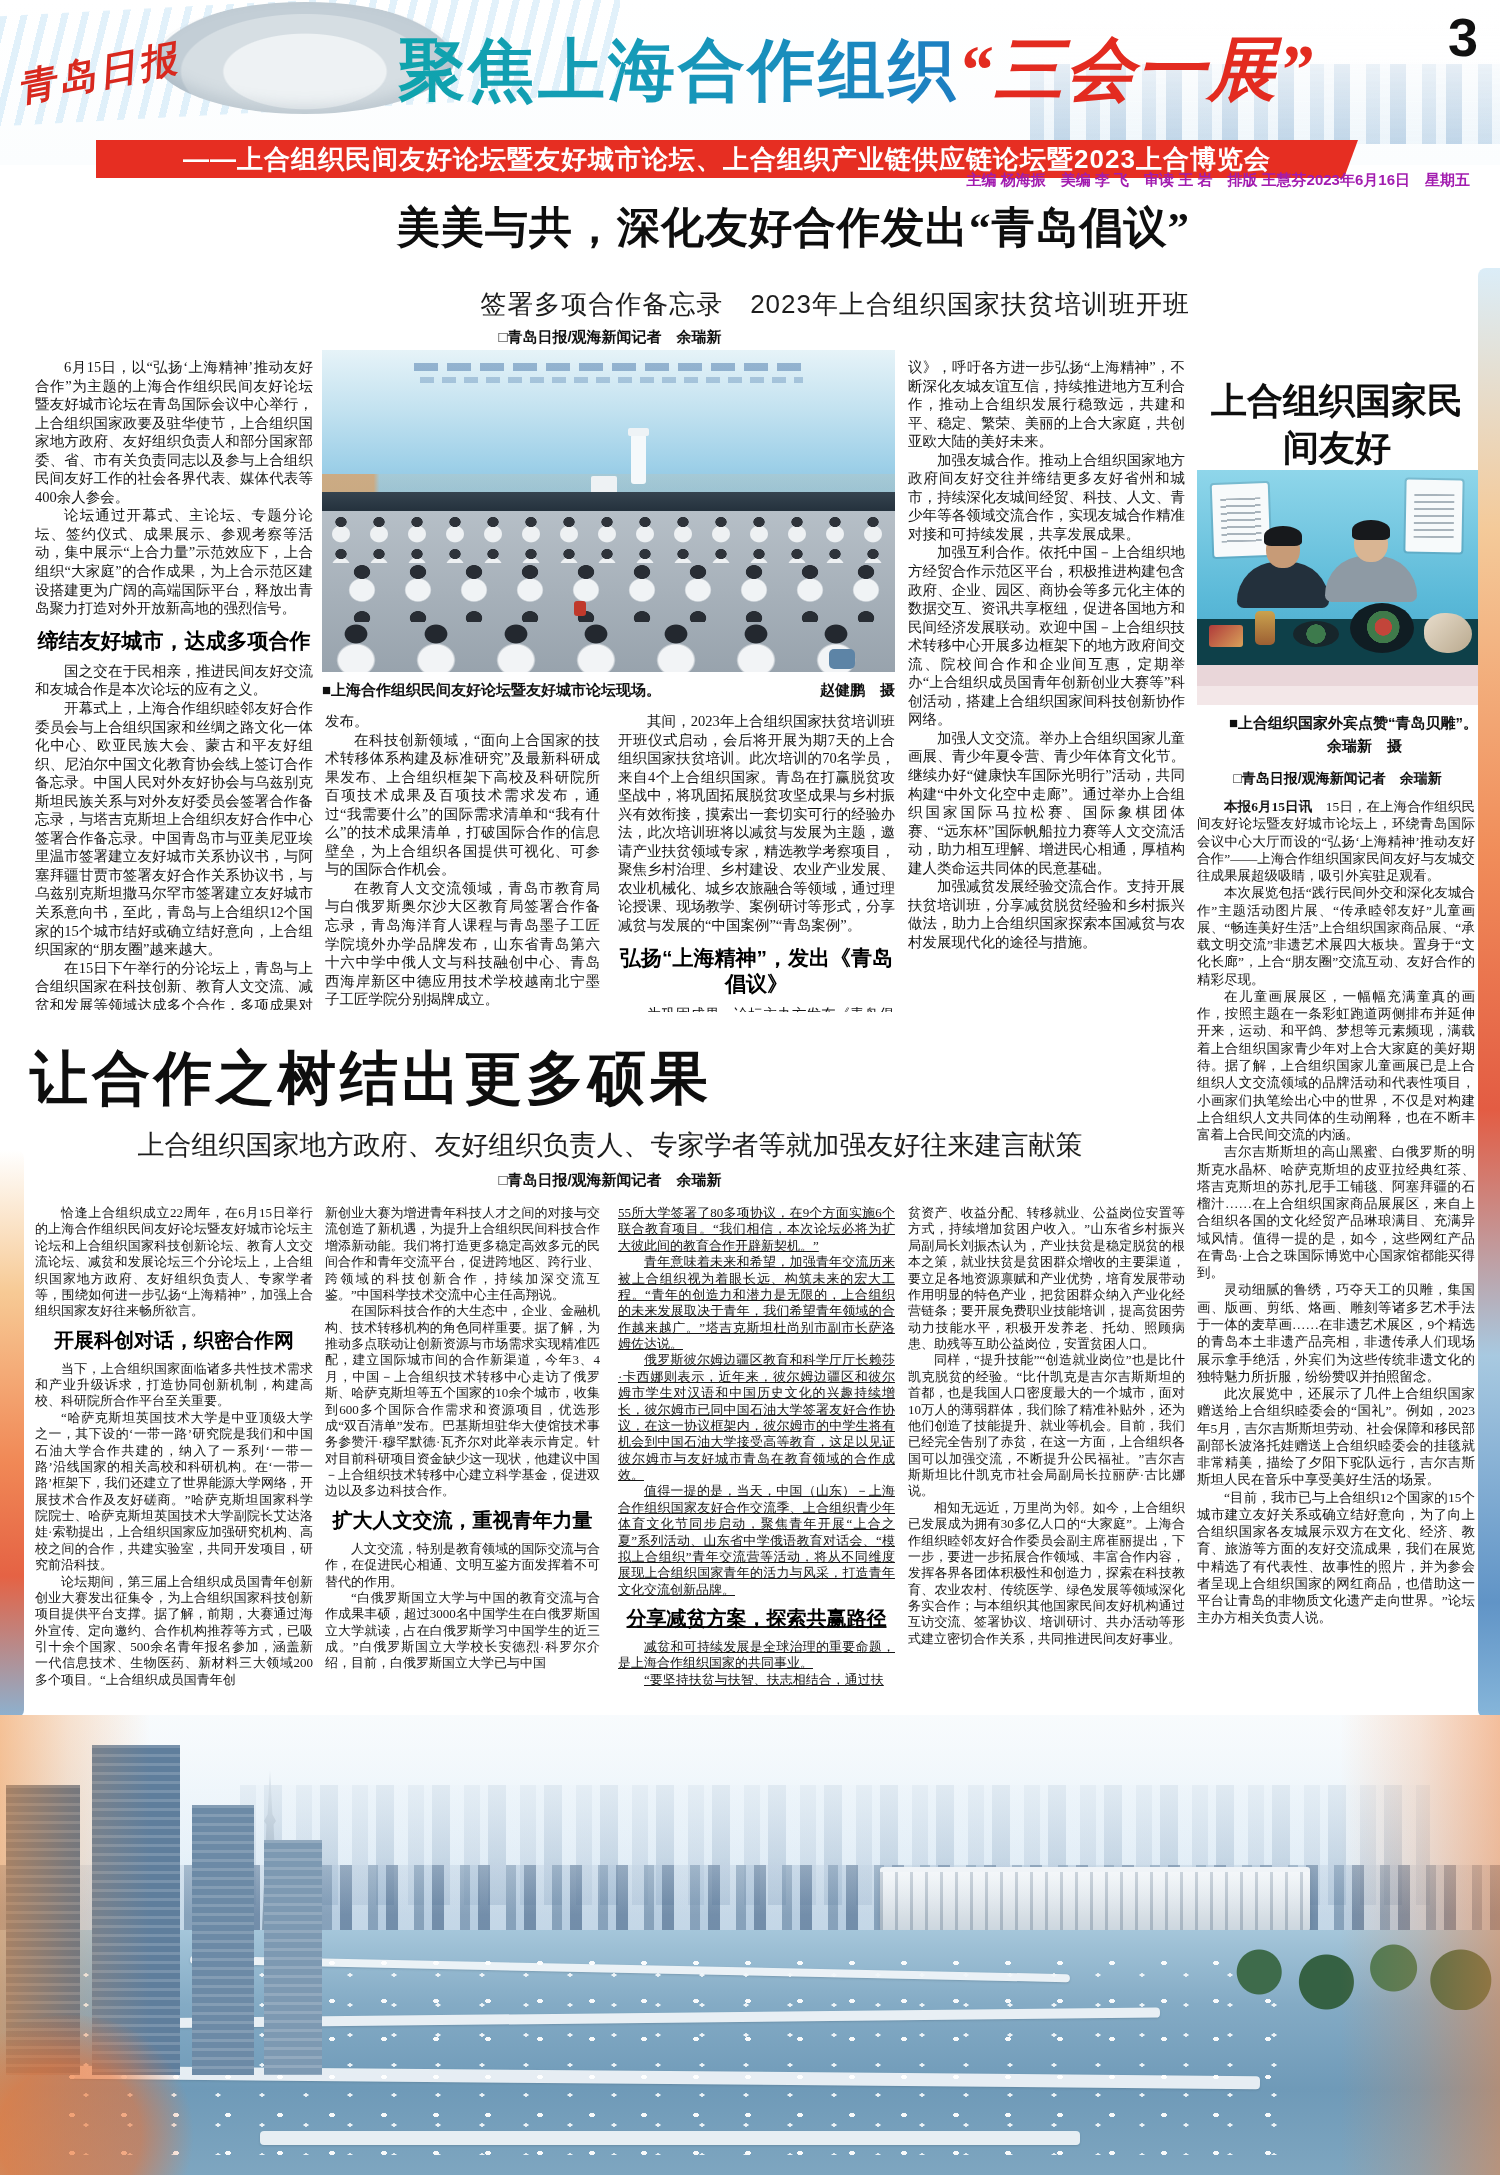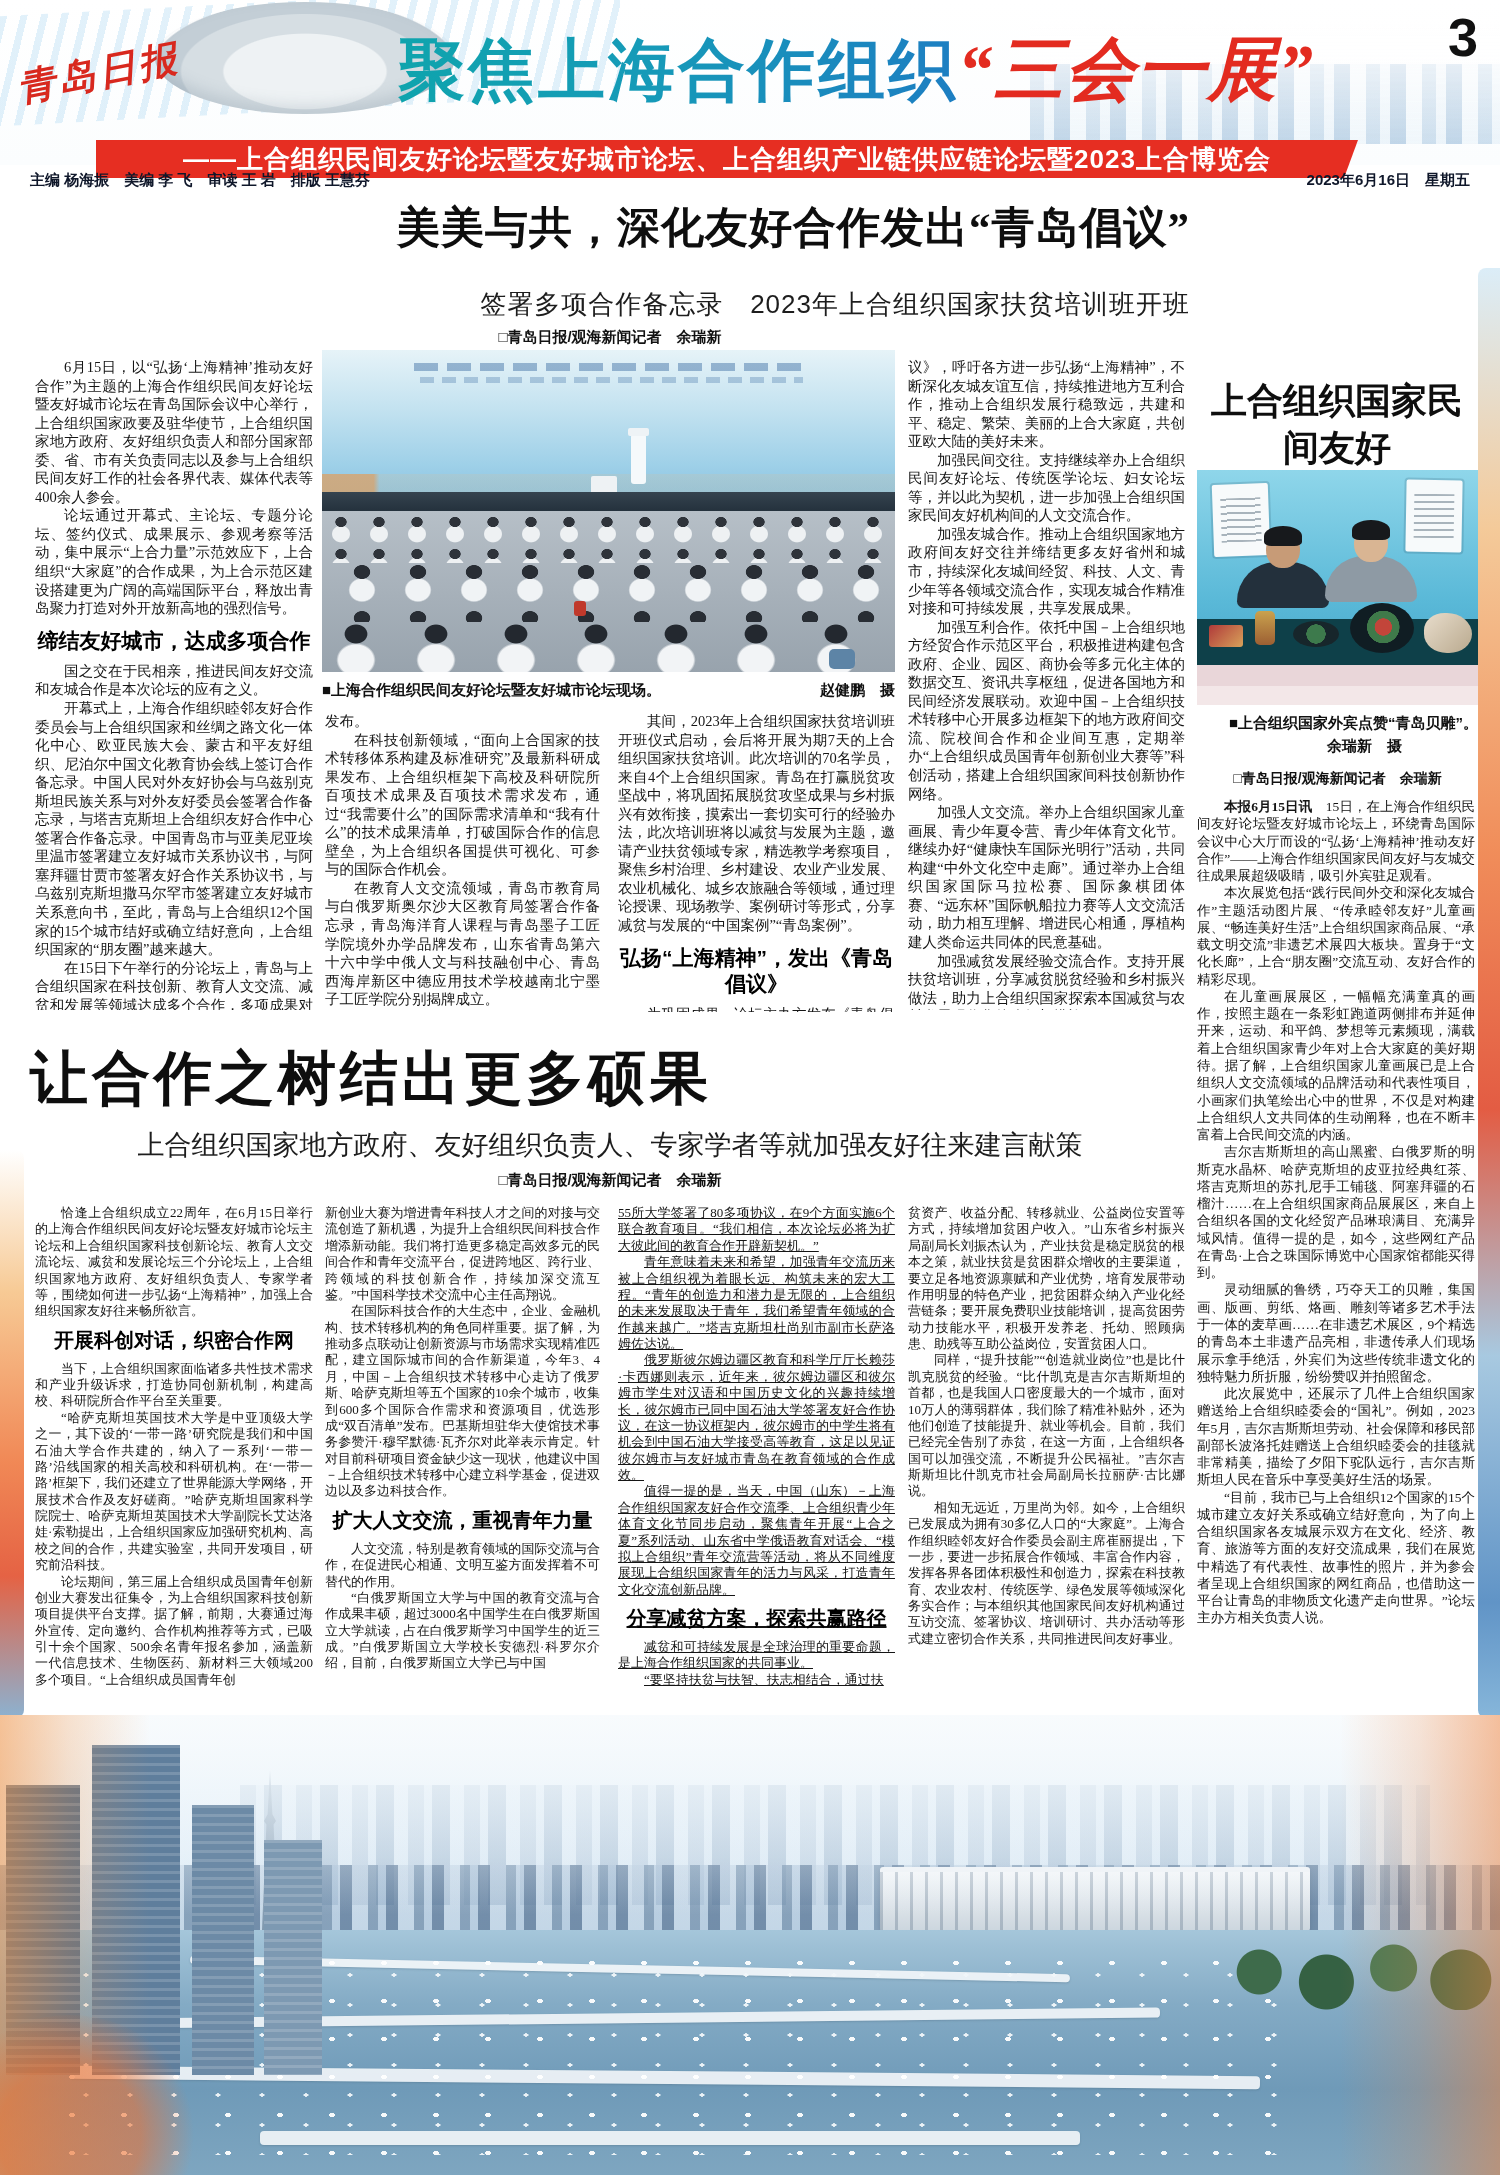--- a/index.html
+++ b/index.html
@@ -26,22 +26,22 @@
   background:linear-gradient(92deg,#0fa4ad 0%,#169ab8 45%,#1d7ec2 100%);
   -webkit-background-clip:text;background-clip:text;color:transparent;}
 .banner-title .quoted{font-size:69px;color:#e32b20;letter-spacing:2px;font-style:italic;}
 .page-number{position:absolute;right:22px;top:6px;font-family:"Liberation Sans","DejaVu Sans",sans-serif;
   font-weight:bold;font-size:54px;color:#111;}
 .red-bar{position:absolute;left:96px;top:101px;width:1262px;height:38px;background:#e62e22;
   display:flex;align-items:center;justify-content:center;
   clip-path:polygon(0 0,100% 0,calc(100% - 14px) 100%,0 100%);margin-top:39px;}
 .red-bar span{color:#fff;font-weight:bold;font-size:26px;letter-spacing:1px;
   font-family:"Liberation Sans","DejaVu Sans",sans-serif;}
-.staff-row{position:absolute;left:30px;top:171px;width:1440px;display:flex;justify-content:space-between;
-  font-family:"Liberation Sans","DejaVu Sans",sans-serif;font-size:15px;font-weight:bold;color:#0f172a;}
+.staff-row{position:absolute;left:30px;top:171px;width:1440px;display:flex;justify-content:flex-end;
+  font-family:"Liberation Sans","DejaVu Sans",sans-serif;font-size:15px;font-weight:bold;color:#a21caf;}
 
 
 .a1-headline{position:absolute;left:30px;top:203px;width:1160px;text-align:right;
   font-size:43px;font-weight:bold;color:#0e0e0e;letter-spacing:1px;line-height:1.15;}
 .a1-deck{position:absolute;left:30px;top:287px;width:1160px;text-align:right;font-size:26px;color:#1d1d1d;
   font-family:"Liberation Sans","DejaVu Sans",sans-serif;letter-spacing:1px;}
 .byline{font-family:"Liberation Sans","DejaVu Sans",sans-serif;font-weight:bold;color:#111;}
 .a1-byline{position:absolute;left:30px;top:328px;width:1160px;text-align:center;font-size:15px;}
 
 .col{position:absolute;overflow:hidden;text-align:justify;color:#151515;}
@@ -246,21 +246,20 @@
       <p class="para">在科技创新领域，“面向上合国家的技术转移体系构建及标准研究”及最新科研成果发布、上合组织框架下高校及科研院所百项技术成果及百项技术需求发布，通过“我需要什么”的国际需求清单和“我有什么”的技术成果清单，打破国际合作的信息壁垒，为上合组织各国提供可视化、可参与的国际合作机会。</p>
       <p class="para">在教育人文交流领域，青岛市教育局与白俄罗斯奥尔沙大区教育局签署合作备忘录，青岛海洋育人课程与青岛墨子工匠学院境外办学品牌发布，山东省青岛第六十六中学中俄人文与科技融创中心、青岛西海岸新区中德应用技术学校越南北宁墨子工匠学院分别揭牌成立。</p>
     </div>
   <div class="col a1col a1c3">
       <p class="para">其间，2023年上合组织国家扶贫培训班开班仪式启动，会后将开展为期7天的上合组织国家扶贫培训。此次培训的70名学员，来自4个上合组织国家。青岛在打赢脱贫攻坚战中，将巩固拓展脱贫攻坚成果与乡村振兴有效衔接，摸索出一套切实可行的经验办法，此次培训班将以减贫与发展为主题，邀请产业扶贫领域专家，精选教学考察项目，聚焦乡村治理、乡村建设、农业产业发展、农业机械化、城乡农旅融合等领域，通过理论授课、现场教学、案例研讨等形式，分享减贫与发展的“中国案例”“青岛案例”。</p>
       <h3 class="col-h">弘扬“上海精神”，发出《青岛倡议》</h3>
       <p class="para">为巩固成果，论坛主办方发布《青岛倡</p>
     </div>
   <div class="col a1col a1c4">
       <p class="para cont">议》，呼吁各方进一步弘扬“上海精神”，不断深化友城友谊互信，持续推进地方互利合作，推动上合组织发展行稳致远，共建和平、稳定、繁荣、美丽的上合大家庭，共创亚欧大陆的美好未来。</p>
-      <p class="para">加强民间交往。支持继续举办上合组织民间友好论坛、传统医学论坛、妇女论坛等，并以此为契机，进一步加强上合组织国家民间友好机构间的人文交流合作。</p>
       <p class="para">加强友城合作。推动上合组织国家地方政府间友好交往并缔结更多友好省州和城市，持续深化友城间经贸、科技、人文、青少年等各领域交流合作，实现友城合作精准对接和可持续发展，共享发展成果。</p>
       <p class="para">加强互利合作。依托中国－上合组织地方经贸合作示范区平台，积极推进构建包含政府、企业、园区、商协会等多元化主体的数据交互、资讯共享枢纽，促进各国地方和民间经济发展联动。欢迎中国－上合组织技术转移中心开展多边框架下的地方政府间交流、院校间合作和企业间互惠，定期举办“上合组织成员国青年创新创业大赛等”科创活动，搭建上合组织国家间科技创新协作网络。</p>
       <p class="para">加强人文交流。举办上合组织国家儿童画展、青少年夏令营、青少年体育文化节。继续办好“健康快车国际光明行”活动，共同构建“中外文化空中走廊”。通过举办上合组织国家国际马拉松赛、国际象棋团体赛、“远东杯”国际帆船拉力赛等人文交流活动，助力相互理解、增进民心相通，厚植构建人类命运共同体的民意基础。</p>
       <p class="para">加强减贫发展经验交流合作。支持开展扶贫培训班，分享减贫脱贫经验和乡村振兴做法，助力上合组织国家探索本国减贫与农村发展现代化的途径与措施。</p>
     </div>
 
   <div class="sb-title">
     <div>上合组织国家民间友好</div>
     <div>与友城交往成果展开展</div>
   </div>

